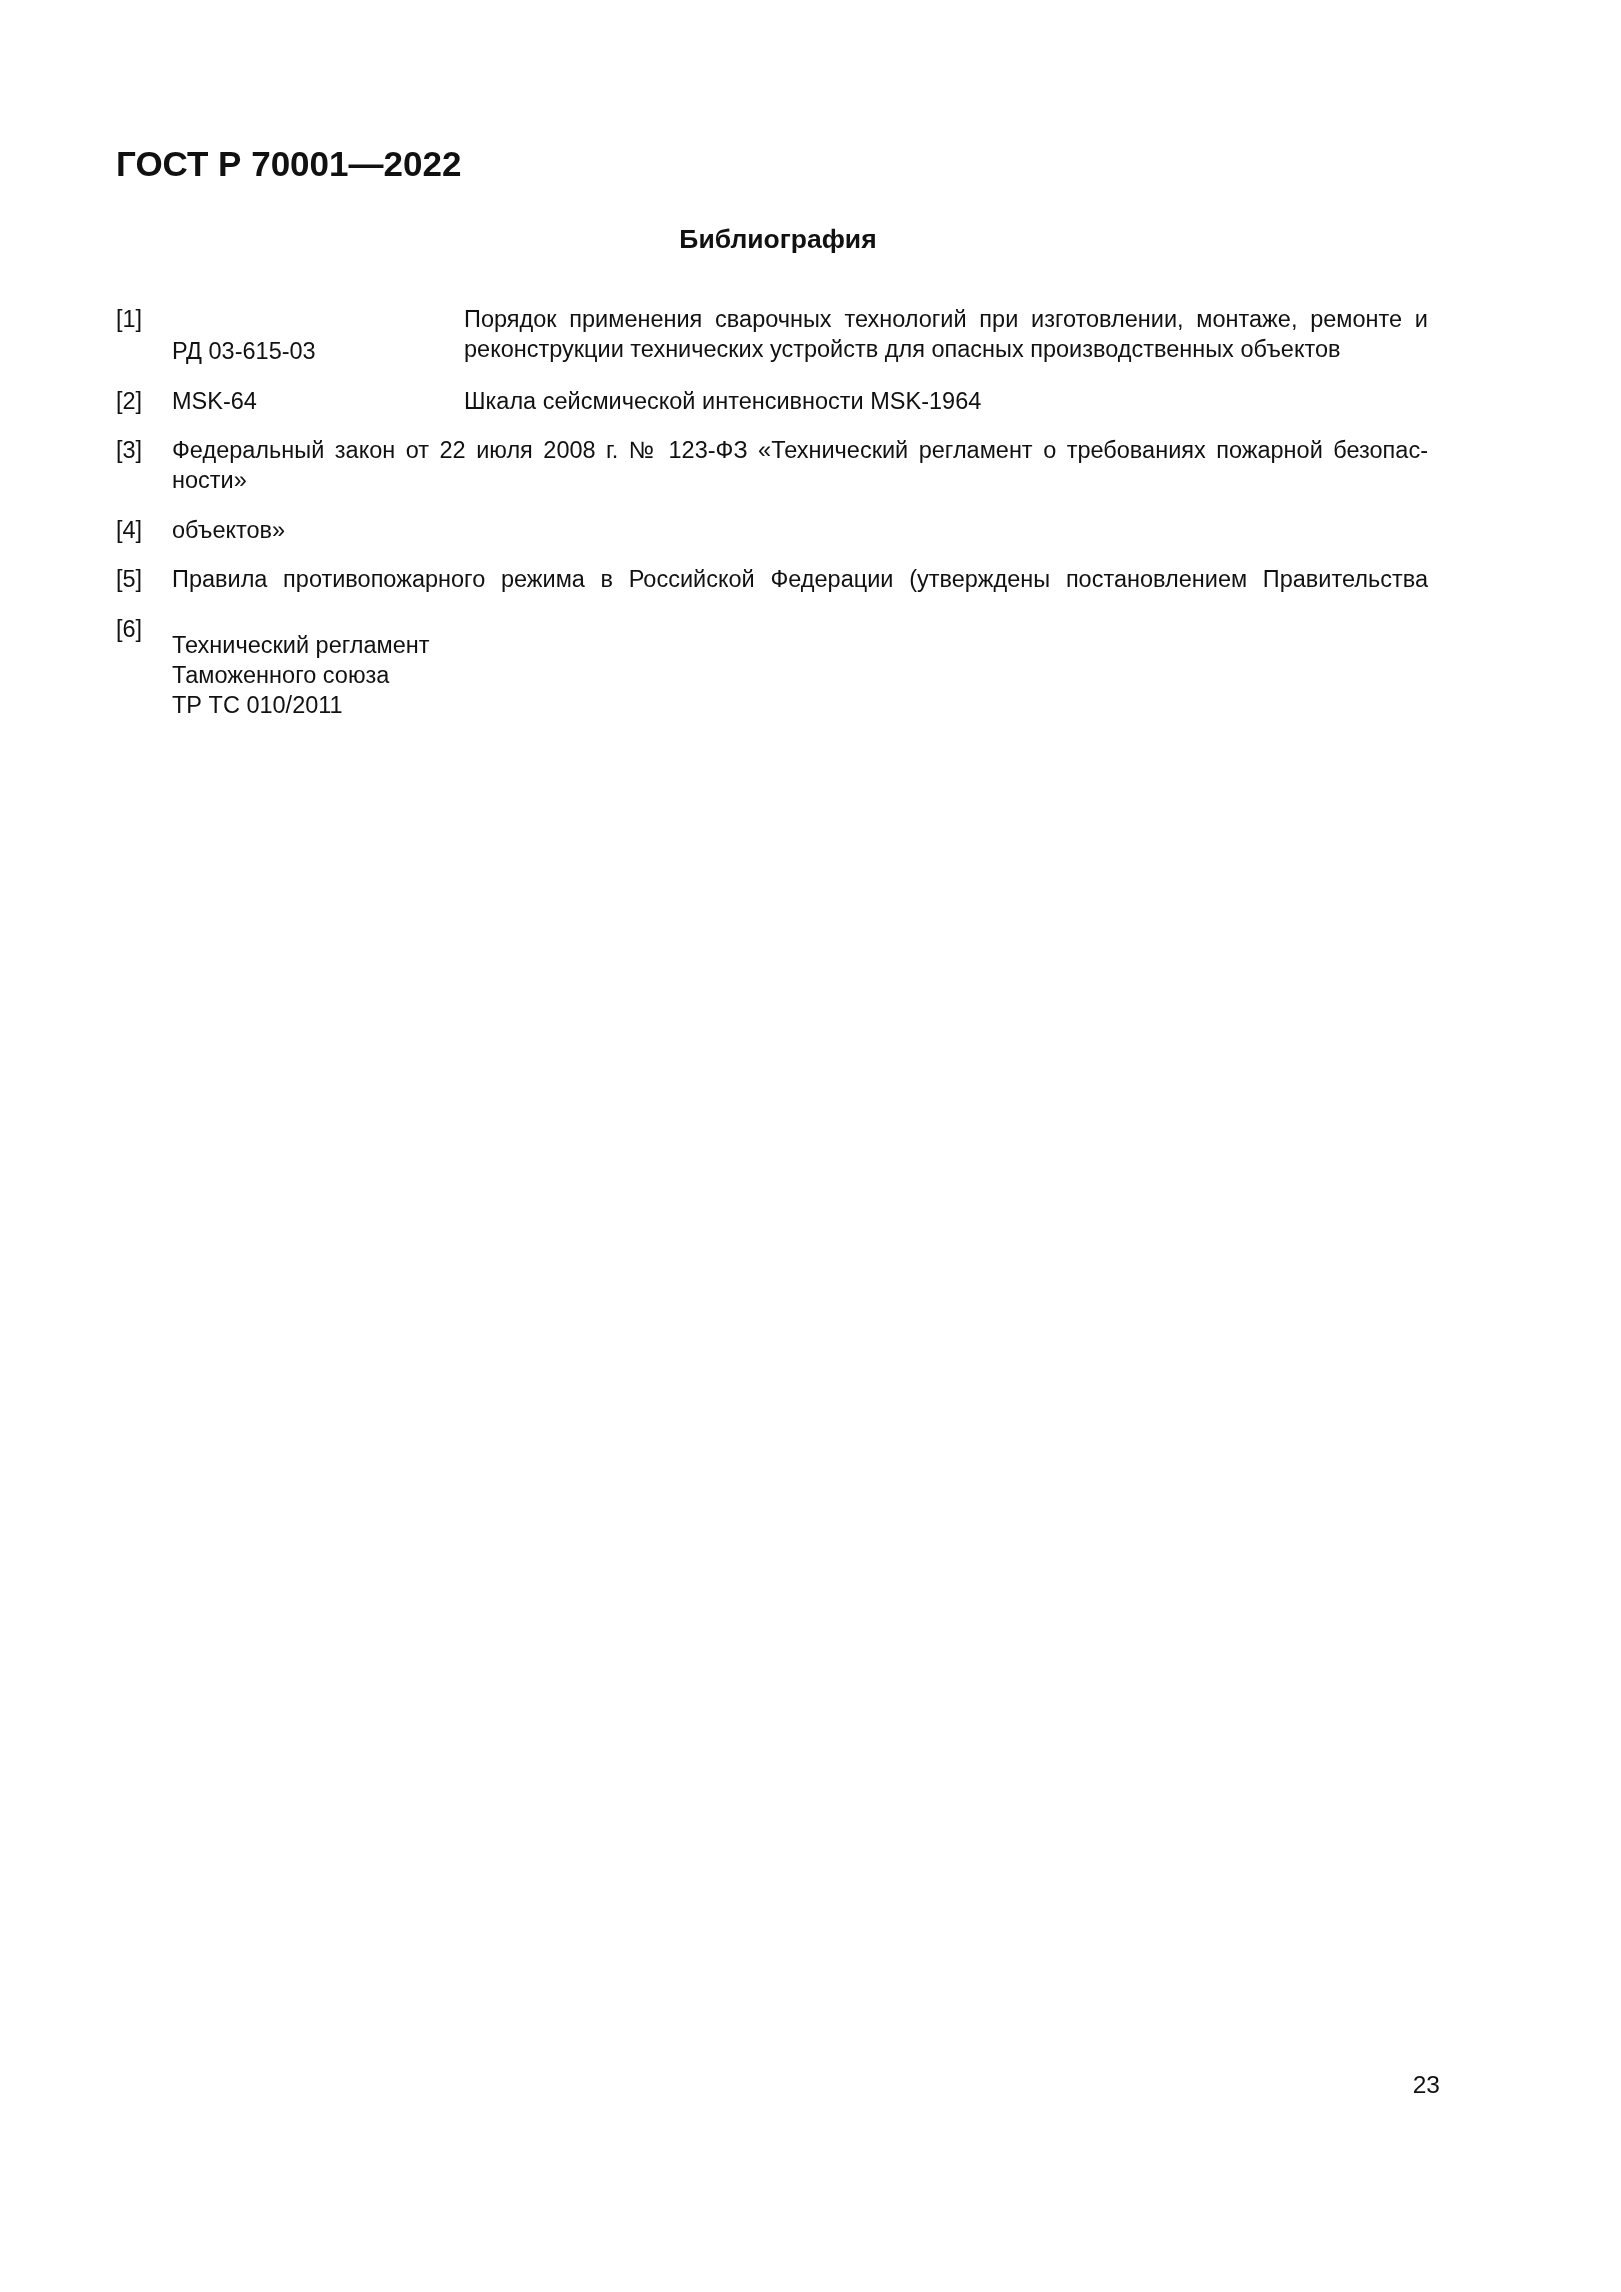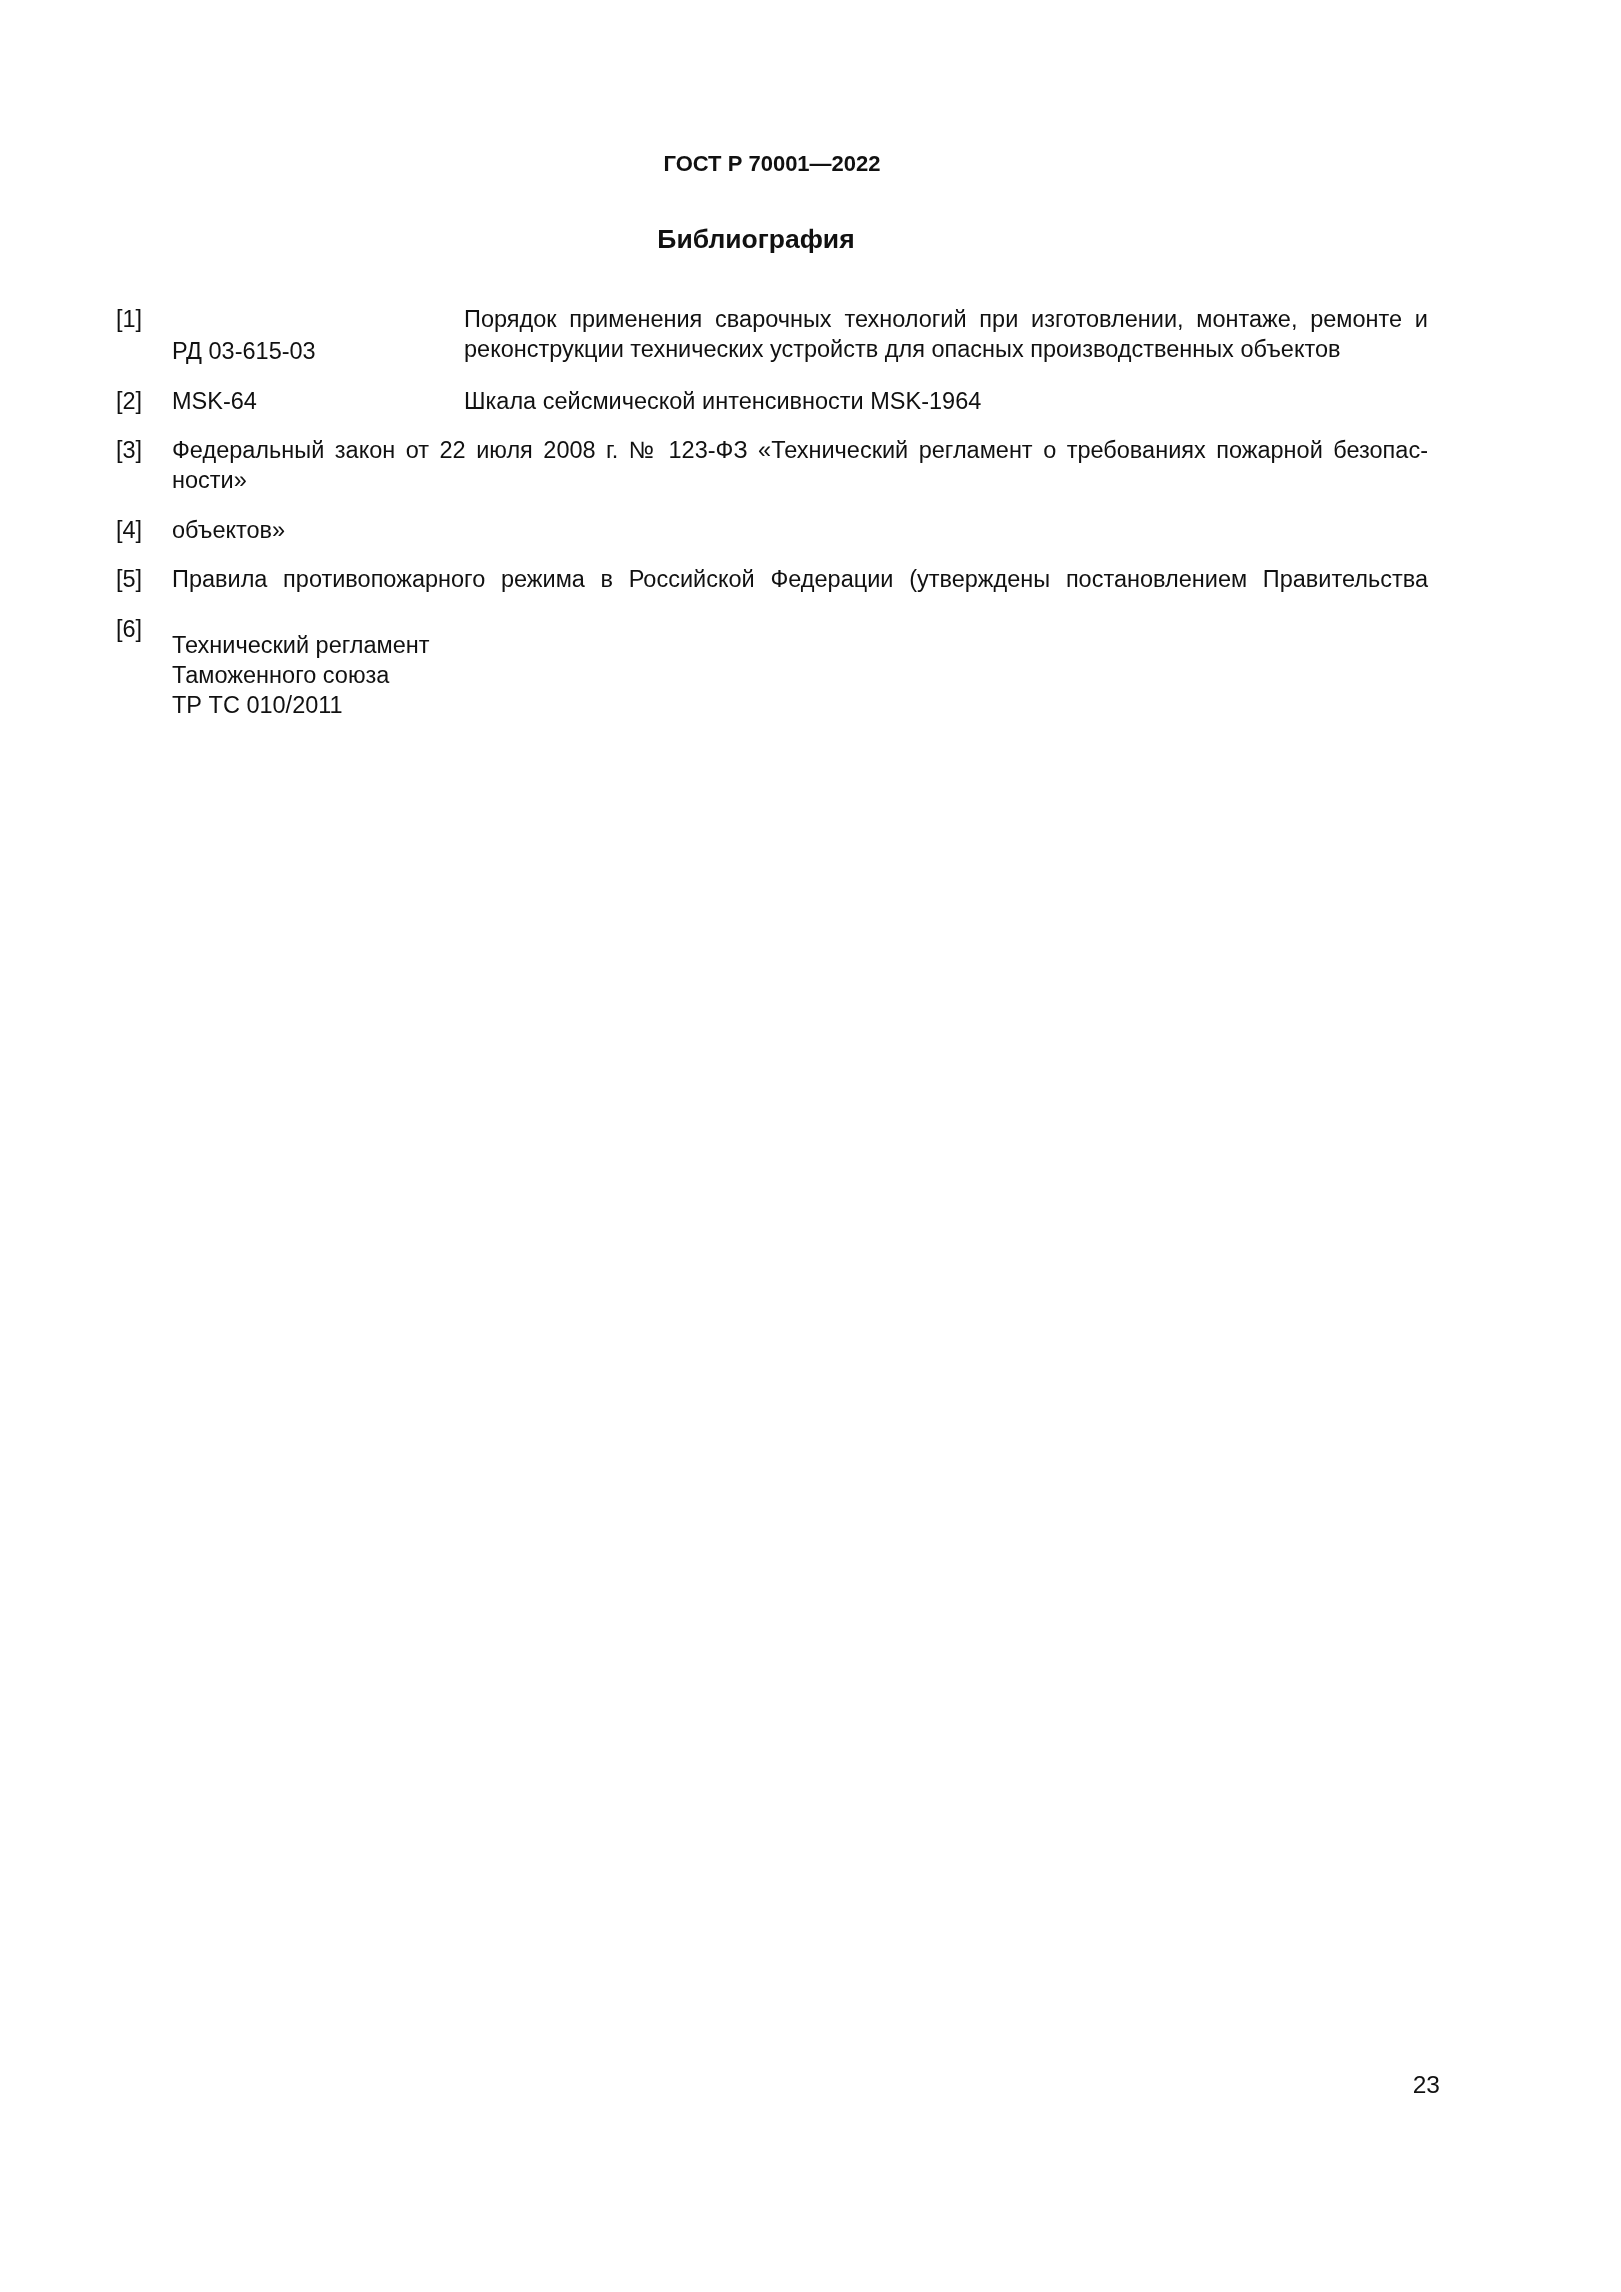--- a/index.html
+++ b/index.html
@@ -11,30 +11,30 @@
     background: #ffffff;
     font-family: "Liberation Sans", sans-serif;
     color: #111111;
     overflow: hidden;
   }
   .doc-header {
     position: absolute;
     top: 149px;
     left: 116px;
     width: 1312px;
-    text-align: center;
-    font-size: 22px;
+    text-align: left;
+    font-size: 35px;
     font-weight: bold;
     line-height: 30px;
     white-space: nowrap;
   }
   .doc-title {
     position: absolute;
     top: 224px;
-    left: 100px;
+    left: 122px;
     width: 1312px;
     text-align: center;
     font-size: 26.5px;
     font-weight: bold;
     line-height: 30px;
   }
   .entries {
     position: absolute;
     top: 304px;
     left: 116px;

